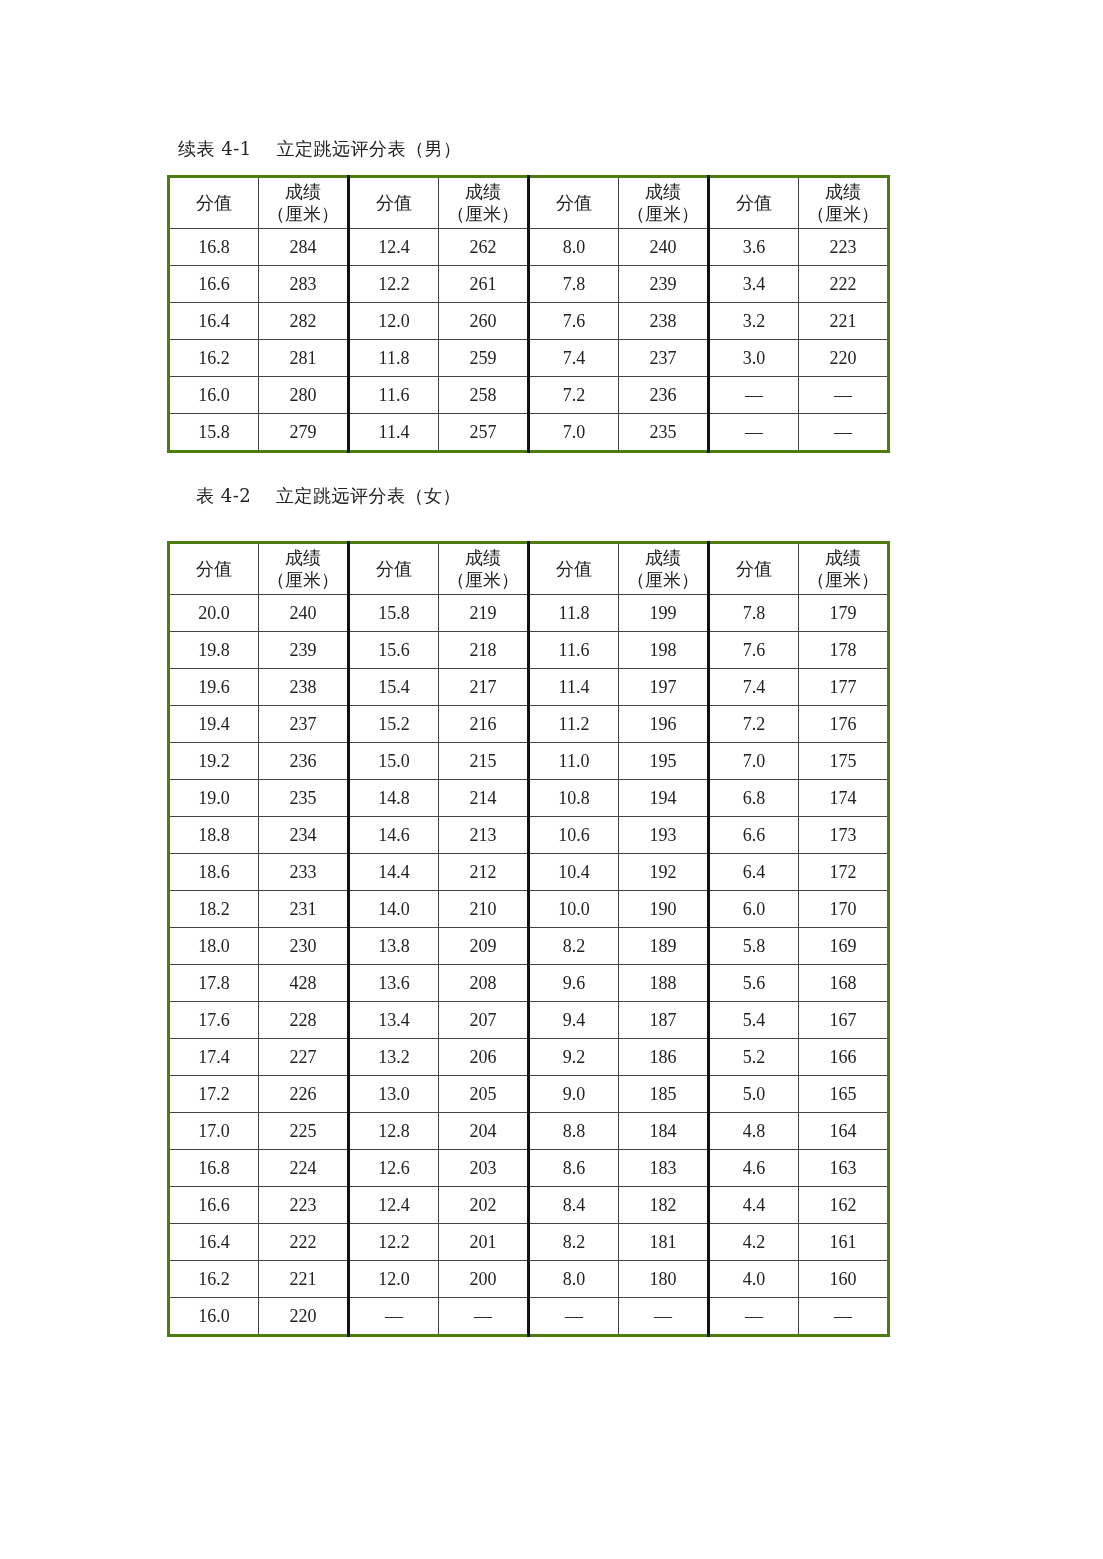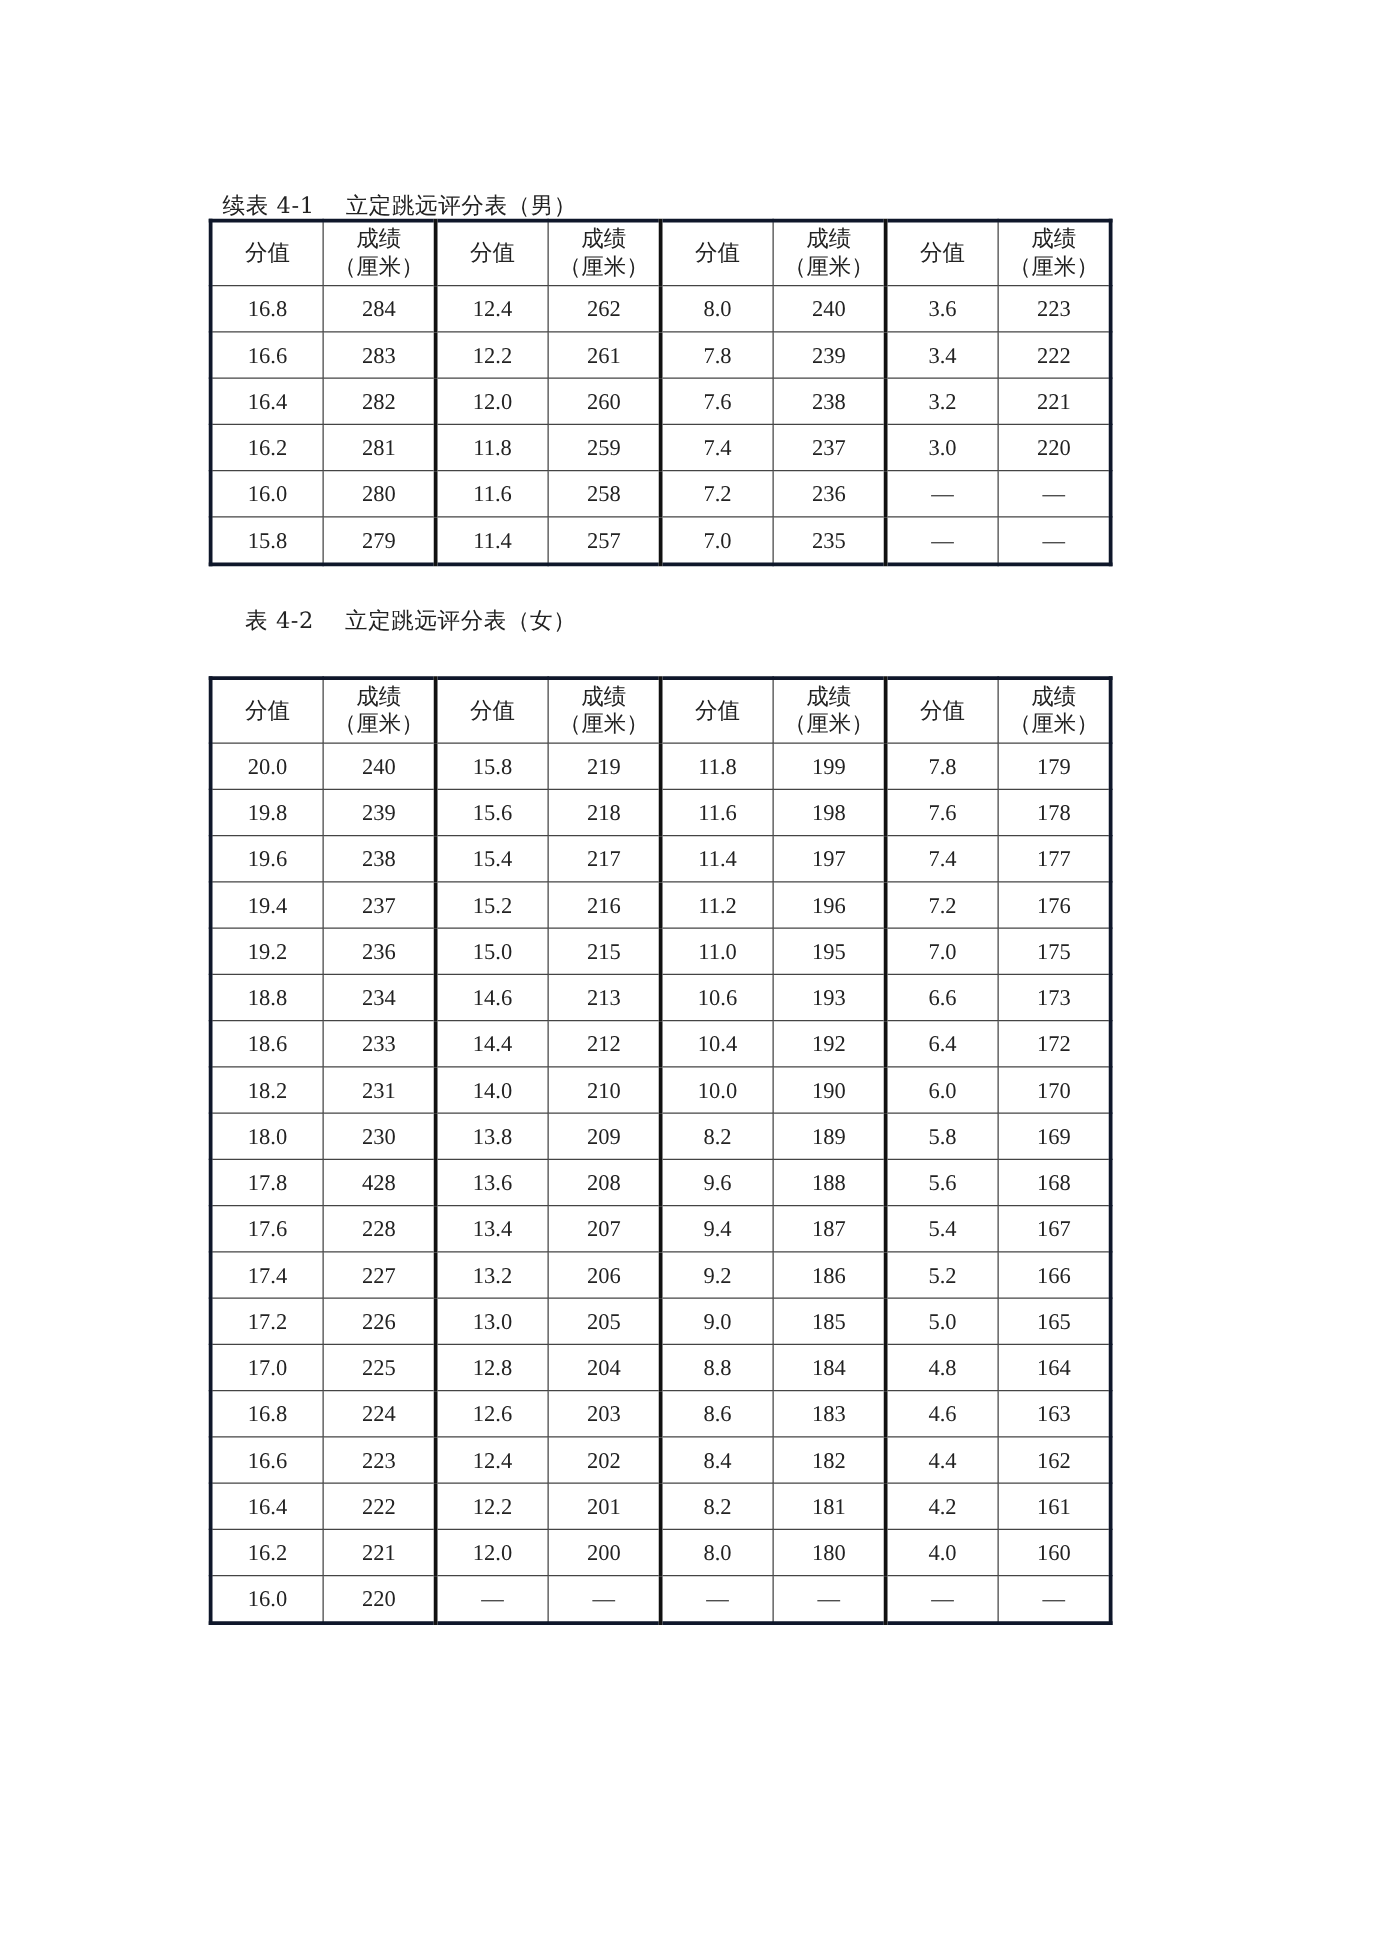--- a/index.html
+++ b/index.html
@@ -1,30 +1,30 @@
 <!DOCTYPE html>
 <html><head>
 <meta charset="utf-8">
 <style>
   html, body { margin: 0; padding: 0; background: #ffffff; }
   body { width: 1103px; height: 1559px; position: relative; font-family: "DejaVu Serif", "Liberation Serif", serif; color: #222; }
   .caption { position: absolute; font-size: 18px; letter-spacing: 0.5px; color: #222; white-space: pre; }
-  table.score { position: absolute; left: 167px; border-collapse: collapse; border: 3px solid #0f172a; table-layout: fixed; }
+  table.score { position: absolute; left: 167px; border-collapse: collapse; border: 3px solid #4d7c0f; table-layout: fixed; }
   table.score col { width: 90px; }
   table.score td, table.score th { border: 1px solid #444; text-align: center; padding: 0; font-weight: normal; font-size: 18px; color: #222; }
   table.score th { height: 50px; line-height: 22px; }
   table.score td { height: 36px; }
   table.score .sep { border-right: 3px solid #111; }
   .num { font-family: "Liberation Serif", "DejaVu Serif", serif; font-size: 19px; }
   .sub { display: block; }
 </style>
 </head>
 <body>
 
-<div class="caption" style="left:178px; top:152px;text-align:center;">续表 4-1    立定跳远评分表（男）</div>
+<div class="caption" style="left:178px; top:137px;text-align:center;">续表 4-1    立定跳远评分表（男）</div>
 <table class="score" id="t1" style="top:175px;">
   <colgroup>
       <col>
       <col>
       <col>
       <col>
       <col>
       <col>
       <col>
       <col>
@@ -198,20 +198,30 @@
         <td class="num">19.2</td>
         <td class="num sep">236</td>
         <td class="num">15.0</td>
         <td class="num sep">215</td>
         <td class="num">11.0</td>
         <td class="num sep">195</td>
         <td class="num">7.0</td>
         <td class="num">175</td>
       </tr>
       <tr>
+        <td class="num">19.0</td>
+        <td class="num sep">235</td>
+        <td class="num">14.8</td>
+        <td class="num sep">214</td>
+        <td class="num">10.8</td>
+        <td class="num sep">194</td>
+        <td class="num">6.8</td>
+        <td class="num">174</td>
+      </tr>
+      <tr>
         <td class="num">18.8</td>
         <td class="num sep">234</td>
         <td class="num">14.6</td>
         <td class="num sep">213</td>
         <td class="num">10.6</td>
         <td class="num sep">193</td>
         <td class="num">6.6</td>
         <td class="num">173</td>
       </tr>
       <tr>

